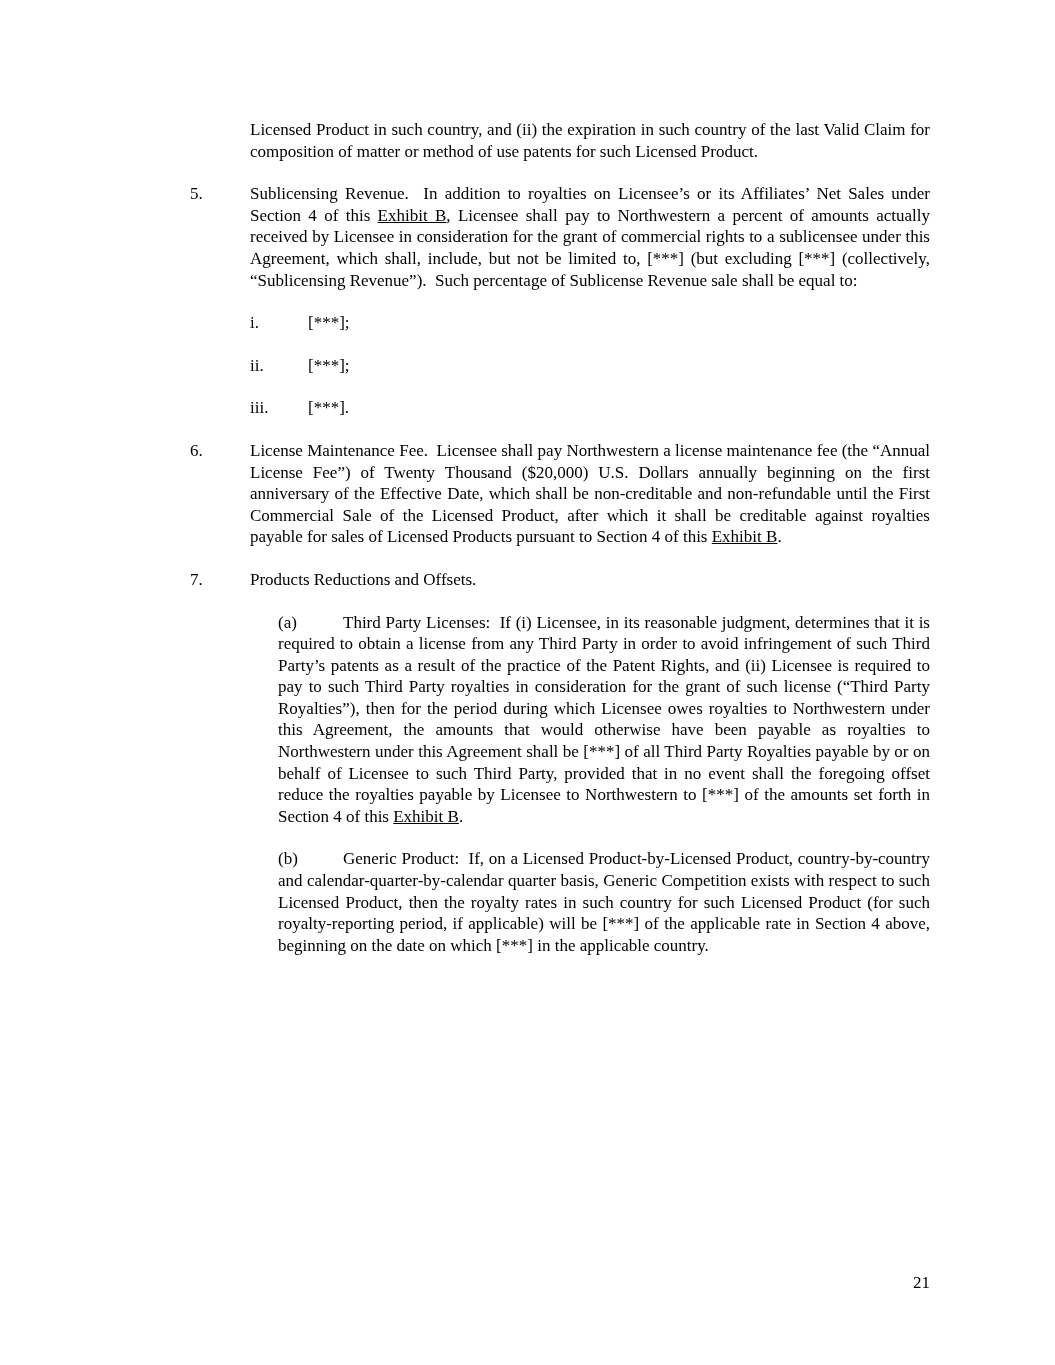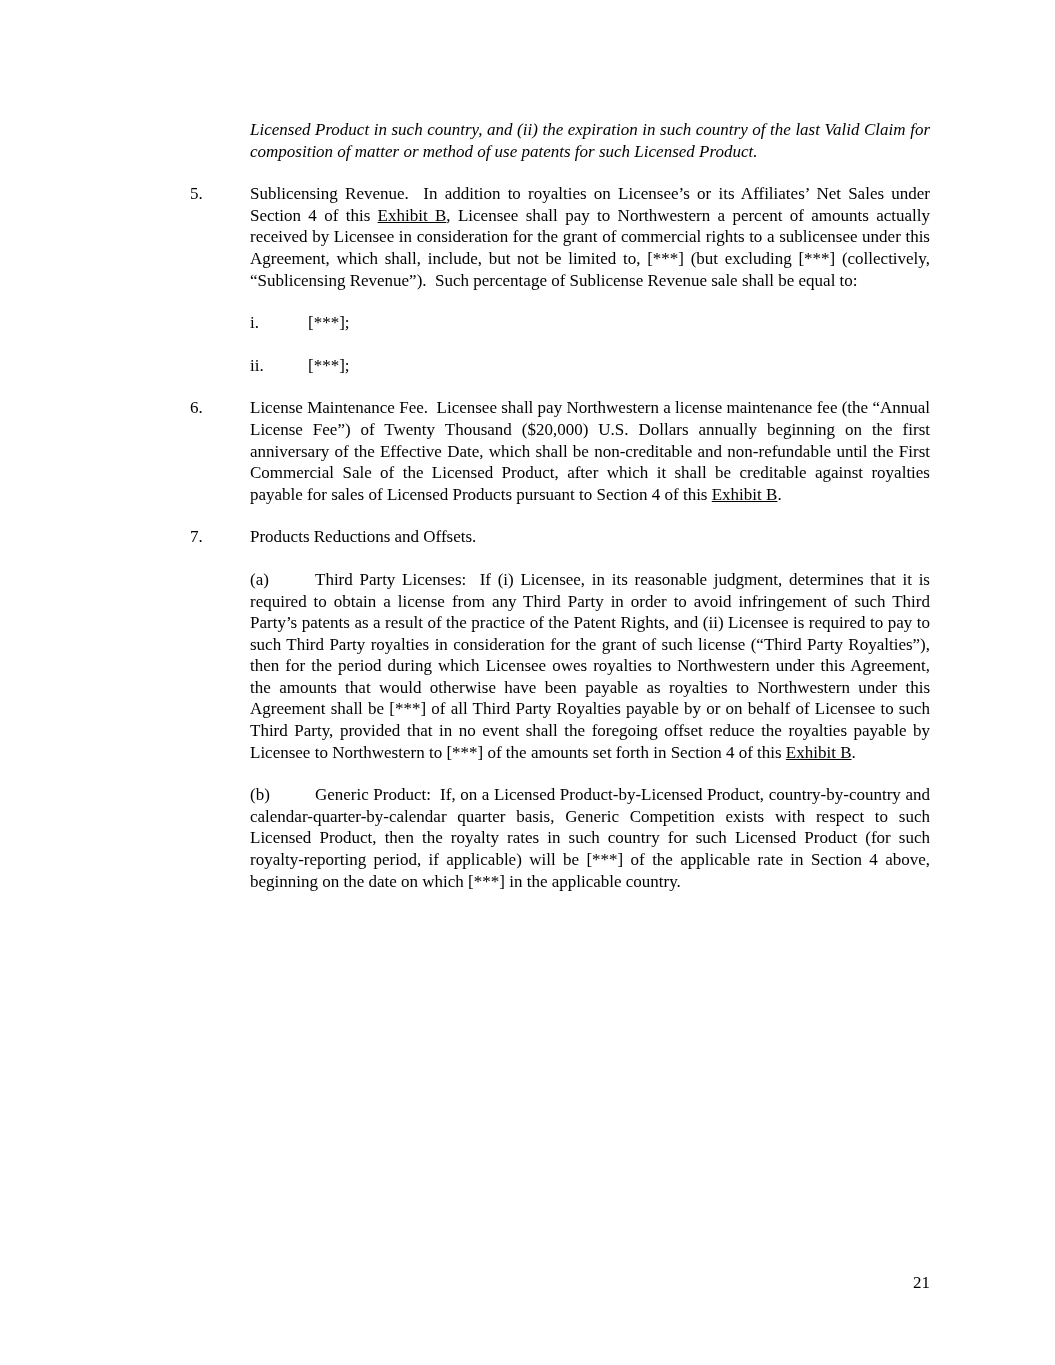--- a/index.html
+++ b/index.html
@@ -22,21 +22,20 @@
     padding: 119px 125px 0 190px;
   }
   .block {
     font-size: 17px;
     line-height: 21.6px;
     margin: 0 0 21px 0;
   }
   .para {
     margin-left: 60px;
     text-align: justify;
-    font-style: italic;
   }
   .numbered {
     display: flex;
   }
   .numbered > .marker {
     flex: 0 0 60px;
     width: 60px;
   }
   .numbered > .content {
     flex: 1 1 auto;
@@ -47,21 +46,21 @@
     display: flex;
   }
   .roman > .marker {
     flex: 0 0 58px;
     width: 58px;
   }
   .roman > .content {
     flex: 1 1 auto;
   }
   .sub {
-    margin-left: 60px;
+    margin-left: 88px;
     text-align: justify;
   }
   .sub > .marker {
     display: inline-block;
     width: 65px;
   }
   .run-b { font-weight: normal; }
   .run-u { text-decoration: underline; }
   .page-number {
     position: absolute;
@@ -82,20 +81,24 @@
         <span class="content"><span class="run-b ">Sublicensing Revenue</span><span class="">.&nbsp; In addition to royalties on Licensee’s or its Affiliates’ Net Sales under Section 4 of this </span><span class="run-b run-u">Exhibit B</span><span class="">, Licensee shall pay to Northwestern a percent of amounts actually received by Licensee in consideration for the grant of commercial rights to a sublicensee under this Agreement, which shall, include, but not be limited to, [***] (but excluding [***] (collectively, “</span><span class="run-b ">Sublicensing Revenue</span><span class="">”).&nbsp; Such percentage of Sublicense Revenue sale shall be equal to:</span></span>
       </div>
       <div class="block roman">
         <span class="marker">i.</span>
         <span class="content"><span class="">[***];</span></span>
       </div>
       <div class="block roman">
         <span class="marker">ii.</span>
         <span class="content"><span class="">[***];</span></span>
       </div>
+      <div class="block roman">
+        <span class="marker">iii.</span>
+        <span class="content"><span class="">[***].</span></span>
+      </div>
       <div class="block numbered">
         <span class="marker">6.</span>
         <span class="content"><span class="run-b ">License Maintenance Fee</span><span class="">.&nbsp; Licensee shall pay Northwestern a license maintenance fee (the “</span><span class="run-b ">Annual License Fee</span><span class="">”) of Twenty Thousand ($20,000) U.S. Dollars annually beginning on the first anniversary of the Effective Date, which shall be non-creditable and non-refundable until the First Commercial Sale of the Licensed Product, after which it shall be creditable against royalties payable for sales of Licensed Products pursuant to Section 4 of this </span><span class="run-b run-u">Exhibit B</span><span class="">.</span></span>
       </div>
       <div class="block numbered">
         <span class="marker">7.</span>
         <span class="content"><span class="run-b ">Products Reductions and Offsets</span><span class="">.</span></span>
       </div>
       <div class="block sub"><span class="marker">(a)</span><span class="run-b ">Third Party Licenses:</span><span class="">&nbsp; If (i) Licensee, in its reasonable judgment, determines that it is required to obtain a license from any Third Party in order to avoid infringement of such Third Party’s patents as a result of the practice of the Patent Rights, and (ii) Licensee is required to pay to such Third Party royalties in consideration for the grant of such license (“Third Party Royalties”), then for the period during which Licensee owes royalties to Northwestern under this Agreement, the amounts that would otherwise have been payable as royalties to Northwestern under this Agreement shall be [***] of all Third Party Royalties payable by or on behalf of Licensee to such Third Party, provided that in no event shall the foregoing offset reduce the royalties payable by Licensee to Northwestern to [***] of the amounts set forth in Section 4 of this </span><span class="run-b run-u">Exhibit B</span><span class="">.</span></div>
       <div class="block sub"><span class="marker">(b)</span><span class="run-b ">Generic Product</span><span class="">:&nbsp; If, on a Licensed Product-by-Licensed Product, country-by-country and calendar-quarter-by-calendar quarter basis, Generic Competition exists with respect to such Licensed Product, then the royalty rates in such country for such Licensed Product (for such royalty-reporting period, if applicable) will be [***] of the applicable rate in Section 4 above, beginning on the date on which [***] in the applicable country.</span></div>

